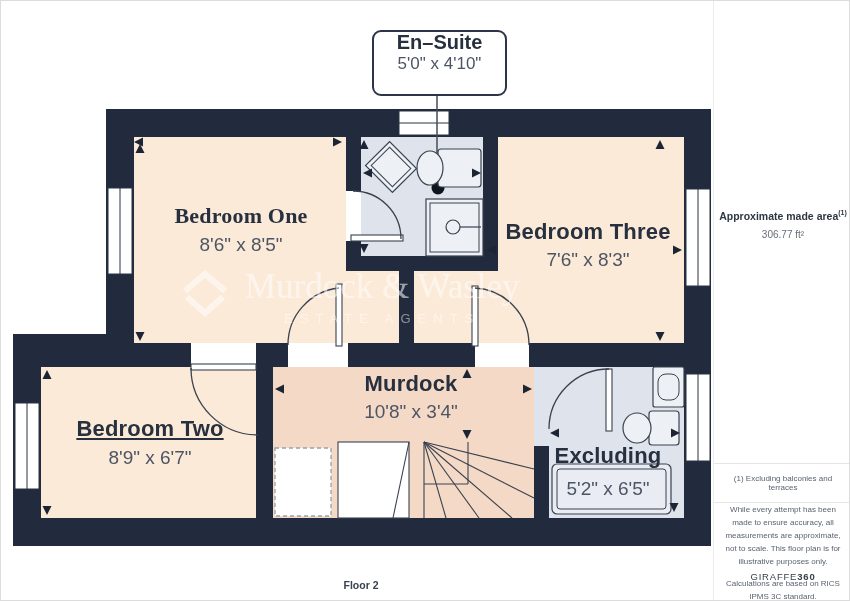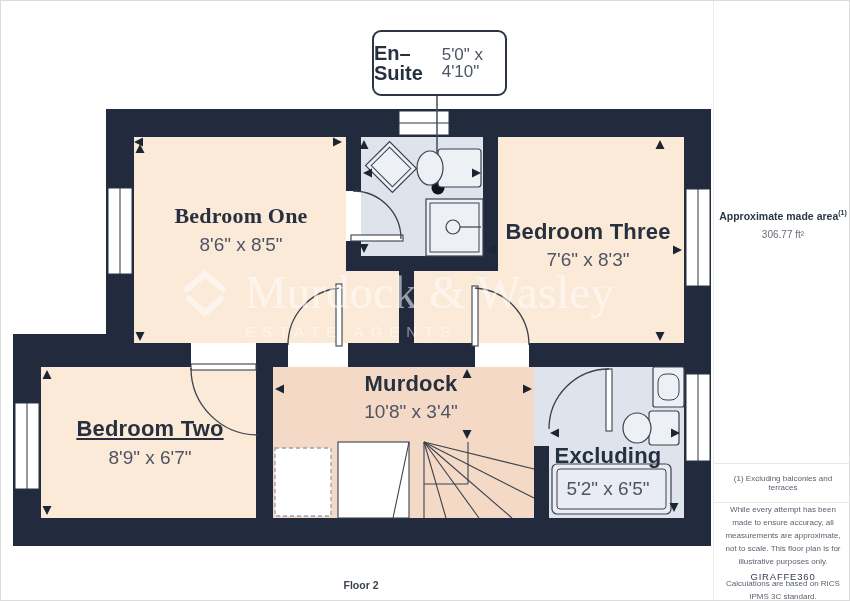--- a/index.html
+++ b/index.html
@@ -5,48 +5,48 @@
   html,body{margin:0;padding:0;background:#fff;}
   .stage{position:relative;width:850px;height:601px;background:#ffffff;border:1px solid #dcdcdc;
          box-sizing:border-box;overflow:hidden;font-family:"Liberation Sans",sans-serif;}
   .plan-svg{position:absolute;left:0;top:0;}
   
   .room-name,.room-dims{position:absolute;transform:translateX(-50%);white-space:nowrap;line-height:1;}
   .room-name{font-size:22px;font-weight:bold;color:#27303f;letter-spacing:.2px;}
   .room-dims{font-size:19px;color:#4d5565;}
   
   .callout{position:absolute;left:371px;top:29px;width:131px;height:62px;background:#fff;
-           border:2px solid #2b3547;border-radius:9px;display:flex;flex-direction:row;
+           border:2px solid #2b3547;border-radius:9px;display:flex;flex-direction:column;
            align-items:center;gap:3px;z-index:4;}
   .callout-title{font-size:20px;font-weight:bold;color:#27303f;line-height:1;}
   .callout-dims{font-size:17px;color:#4d5565;line-height:1;}
   
   .watermark{position:absolute;left:178px;top:268px;display:flex;align-items:flex-start;gap:14px;
              color:#ffffff;opacity:.55;z-index:3;pointer-events:none;}
-  .wm-text1{font-family:"Liberation Serif",serif;font-size:47px;line-height:1;white-space:nowrap;}
-  .wm-text2{font-size:15px;letter-spacing:7px;margin-top:7px;white-space:nowrap;opacity:.85;}
+  .wm-text1{font-family:"Liberation Serif",serif;font-size:35px;line-height:1;white-space:nowrap;}
+  .wm-text2{font-size:13px;letter-spacing:7px;margin-top:7px;white-space:nowrap;opacity:.85;text-align:center;}
   
   .floor-label{position:absolute;left:316px;top:578px;width:88px;text-align:center;
                font-size:10.5px;font-weight:bold;color:#3b424d;}
   
   .sidebar{position:absolute;left:712px;top:0;width:138px;height:601px;background:#fff;
            border-left:1px solid #ececec;}
   .area-block{position:absolute;top:208px;left:0;width:100%;text-align:center;}
   .area-label{font-size:10.5px;font-weight:bold;color:#2e3744;}
   .area-label sup{font-size:7px;}
   .area-value{margin-top:7px;font-size:10px;color:#666e79;}
   .footnote{position:absolute;top:462px;left:0;width:100%;box-sizing:border-box;
             border-top:1px solid #e6e6e6;border-bottom:1px solid #e6e6e6;
             padding:10px 8px;font-size:8px;color:#5a6370;text-align:center;}
   .smallprint{position:absolute;top:502px;left:0;width:100%;box-sizing:border-box;
               padding:0 9px;font-size:8px;line-height:13px;color:#5a6370;text-align:center;}
   .standard{margin-top:9px;}
   .brand{position:absolute;top:570px;left:0;width:100%;text-align:center;
          font-size:9.5px;letter-spacing:.8px;color:#383f48;}
-  .brand b{font-weight:normal;}
+  .brand b{font-weight:bold;}
 </style>
 </head>
 <body>
 
 <div class="stage">
 
   <svg class="plan-svg" width="850" height="601" viewBox="0 0 850 601">
 
     <g>
       <rect x="133" y="136" width="265" height="206" fill="#fcead8"></rect>

